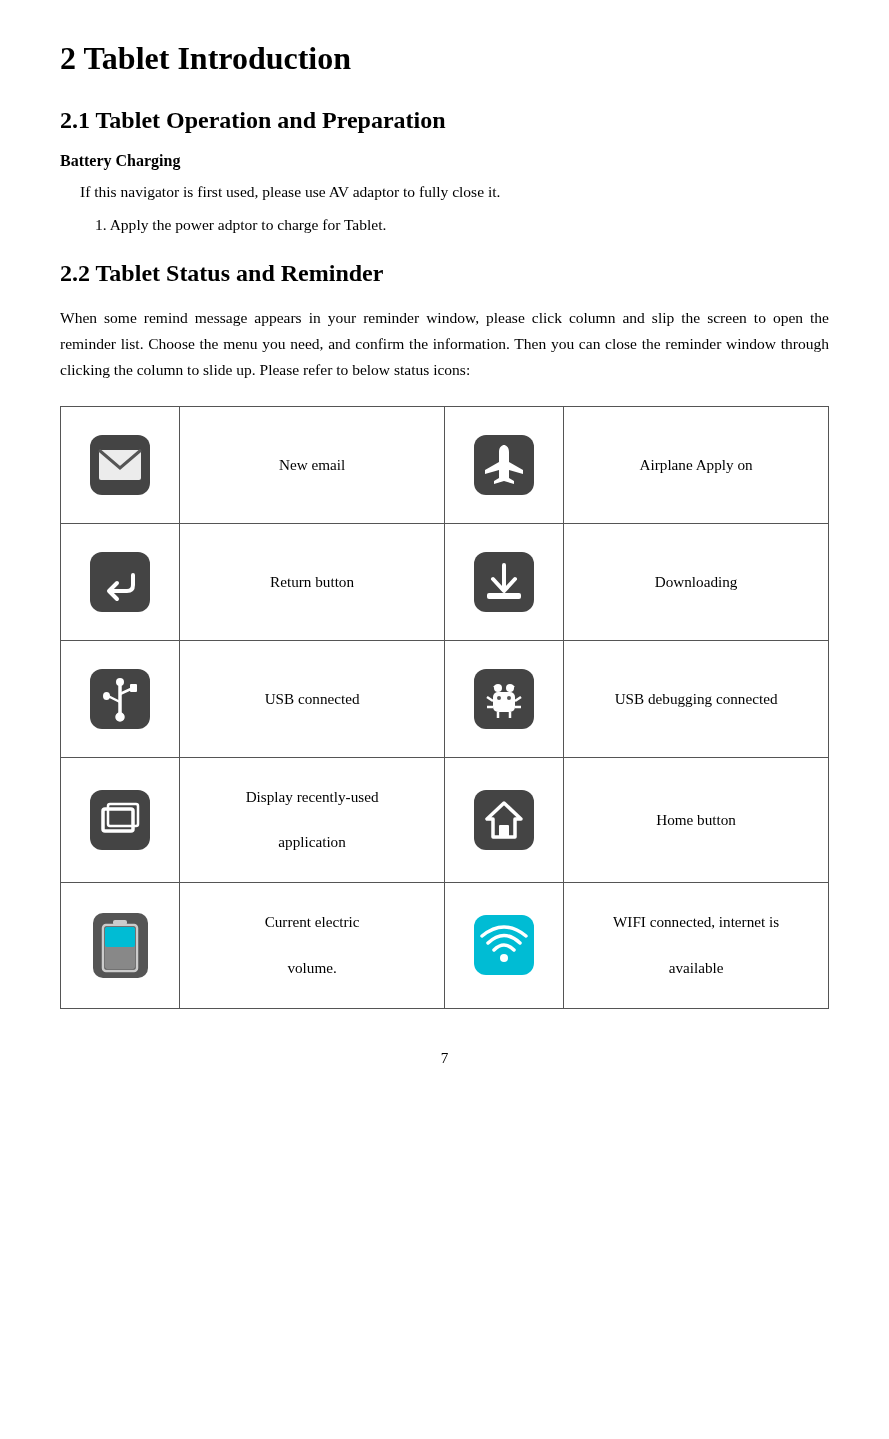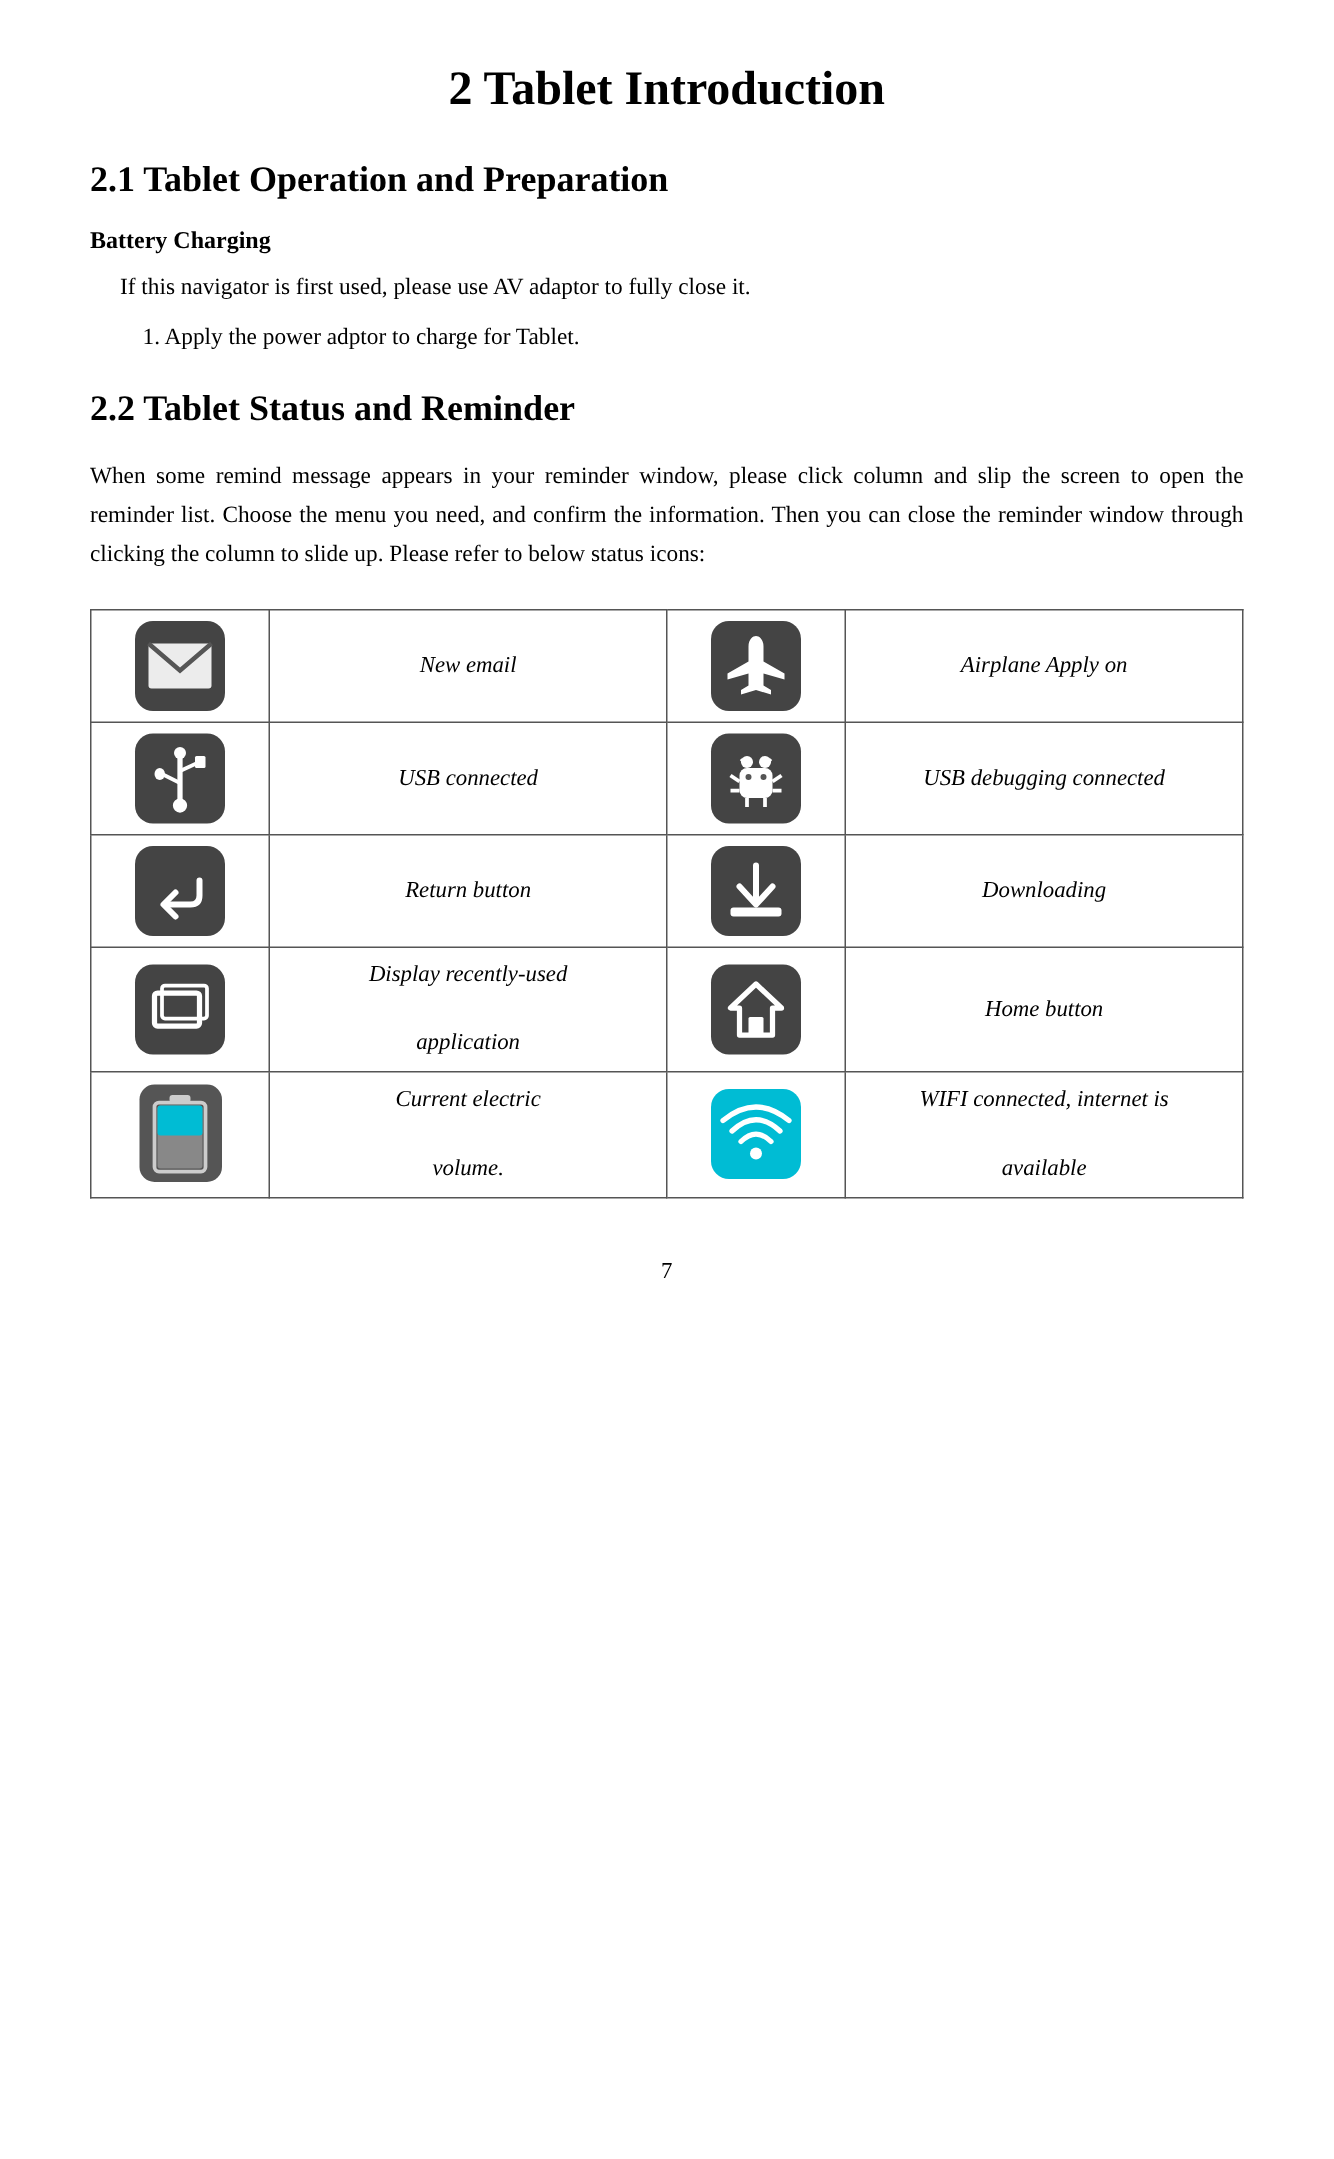--- a/index.html
+++ b/index.html
@@ -5,21 +5,21 @@
     * { margin: 0; padding: 0; box-sizing: border-box; }
     body {
       font-family: Times New Roman, serif;
       background: #fff;
       color: #000;
       width: 889px;
       min-height: 1439px;
       padding: 40px 60px 60px 60px;
     }
     h1 {
-      text-align: center;
+      text-align: left;
       font-size: 2em;
       font-weight: bold;
       margin-bottom: 30px;
     }
     h2.section-title {
       font-size: 1.5em;
       font-weight: bold;
       margin-bottom: 18px;
       margin-top: 10px;
     }
@@ -51,24 +51,23 @@
 
     
     table.status-table {
       width: 100%;
       border-collapse: collapse;
       margin-bottom: 30px;
       border: 1.5px solid #555;
     }
     table.status-table td {
       border: 1.5px solid #555;
-      padding: 7px 14px;
+      padding: 28px 14px;
       vertical-align: middle;
       font-size: 0.95em;
-      font-style: italic;
     }
     .icon-cell {
       width: 90px;
       text-align: center;
       padding: 10px 8px;
     }
     .label-cell {
       width: 200px;
       text-align: center;
       vertical-align: middle;
@@ -145,20 +144,44 @@
     <td class="label-cell">New email</td>
     <td class="icon-cell">
       <div class="icon-box dark-bg">
 
         <svg class="svg-icon" viewBox="0 0 50 50" fill="white" xmlns="http://www.w3.org/2000/svg">
           <path d="M25 5 C27 5 30 7 30 12 L30 22 L44 30 L44 34 L30 30 L30 38 L35 41 L35 44 L25 41 L15 44 L15 41 L20 38 L20 30 L6 34 L6 30 L20 22 L20 12 C20 7 23 5 25 5Z" fill="white"></path>
         </svg>
       </div>
     </td>
     <td class="label-cell">Airplane Apply on</td>
+  </tr>
+
+  <tr>
+    <td class="icon-cell">
+      <div class="icon-box dark-bg">
+        <svg class="svg-icon" viewBox="0 0 50 50" fill="white" xmlns="http://www.w3.org/2000/svg">
+
+          <path d="M38 18 L38 28 Q38 34 32 34 L16 34" fill="none" stroke="white" stroke-width="4" stroke-linecap="round"></path>
+          <polyline points="22,26 14,34 22,42" fill="none" stroke="white" stroke-width="4" stroke-linecap="round" stroke-linejoin="round"></polyline>
+        </svg>
+      </div>
+    </td>
+    <td class="label-cell">Return button</td>
+    <td class="icon-cell">
+      <div class="icon-box dark-bg">
+        <svg class="svg-icon" viewBox="0 0 50 50" fill="white" xmlns="http://www.w3.org/2000/svg">
+
+          <line x1="25" y1="8" x2="25" y2="32" stroke="white" stroke-width="4" stroke-linecap="round"></line>
+          <polyline points="14,22 25,34 36,22" fill="none" stroke="white" stroke-width="4" stroke-linecap="round" stroke-linejoin="round"></polyline>
+          <rect x="8" y="36" width="34" height="6" rx="2" fill="white"></rect>
+        </svg>
+      </div>
+    </td>
+    <td class="label-cell">Downloading</td>
   </tr>
 
   <tr>
     <td class="icon-cell">
       <div class="icon-box dark-bg">
         <svg class="svg-icon" viewBox="0 0 50 50" fill="white" xmlns="http://www.w3.org/2000/svg">
 
           <line x1="25" y1="8" x2="25" y2="42" stroke="white" stroke-width="3.5"></line>
           <line x1="25" y1="20" x2="38" y2="14" stroke="white" stroke-width="2.5"></line>
           <rect x="35" y="10" width="7" height="8" rx="1" fill="white"></rect>
@@ -193,44 +216,20 @@
       </div>
     </td>
     <td class="label-cell">USB debugging connected</td>
   </tr>
 
   <tr>
     <td class="icon-cell">
       <div class="icon-box dark-bg">
         <svg class="svg-icon" viewBox="0 0 50 50" fill="white" xmlns="http://www.w3.org/2000/svg">
 
-          <path d="M38 18 L38 28 Q38 34 32 34 L16 34" fill="none" stroke="white" stroke-width="4" stroke-linecap="round"></path>
-          <polyline points="22,26 14,34 22,42" fill="none" stroke="white" stroke-width="4" stroke-linecap="round" stroke-linejoin="round"></polyline>
-        </svg>
-      </div>
-    </td>
-    <td class="label-cell">Return button</td>
-    <td class="icon-cell">
-      <div class="icon-box dark-bg">
-        <svg class="svg-icon" viewBox="0 0 50 50" fill="white" xmlns="http://www.w3.org/2000/svg">
-
-          <line x1="25" y1="8" x2="25" y2="32" stroke="white" stroke-width="4" stroke-linecap="round"></line>
-          <polyline points="14,22 25,34 36,22" fill="none" stroke="white" stroke-width="4" stroke-linecap="round" stroke-linejoin="round"></polyline>
-          <rect x="8" y="36" width="34" height="6" rx="2" fill="white"></rect>
-        </svg>
-      </div>
-    </td>
-    <td class="label-cell">Downloading</td>
-  </tr>
-
-  <tr>
-    <td class="icon-cell">
-      <div class="icon-box dark-bg">
-        <svg class="svg-icon" viewBox="0 0 50 50" fill="white" xmlns="http://www.w3.org/2000/svg">
-
           <rect x="8" y="14" width="30" height="22" rx="2" fill="none" stroke="white" stroke-width="3.5"></rect>
           <rect x="13" y="9" width="30" height="22" rx="2" fill="none" stroke="white" stroke-width="2.5"></rect>
         </svg>
       </div>
     </td>
     <td class="label-cell-multi">
       <span style="white-space: pre-line;">Display     recently-used
 
 application</span>
     </td>

